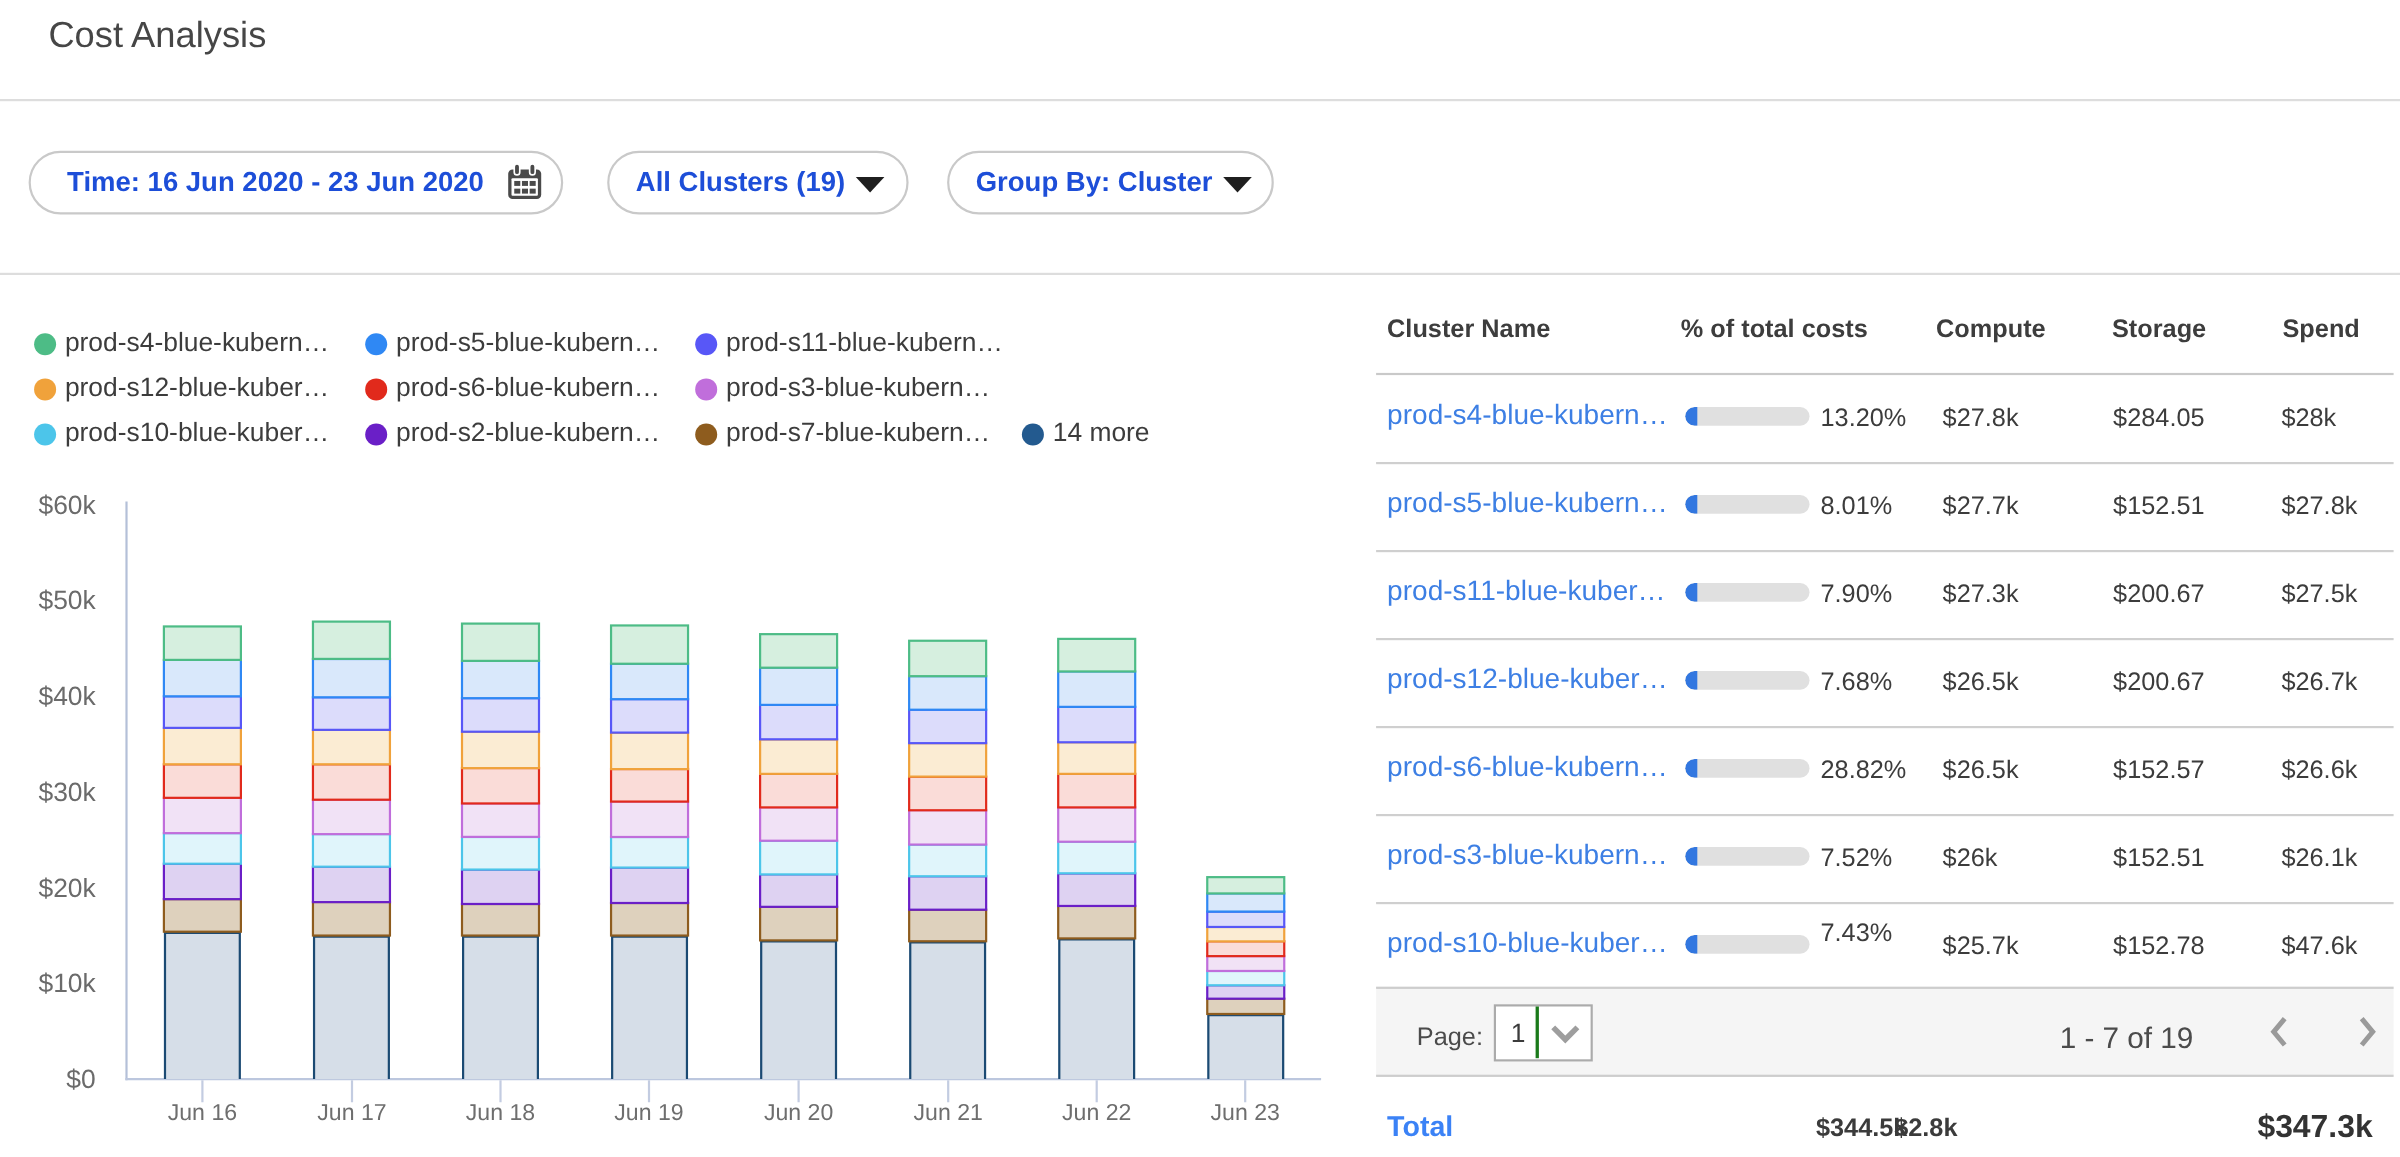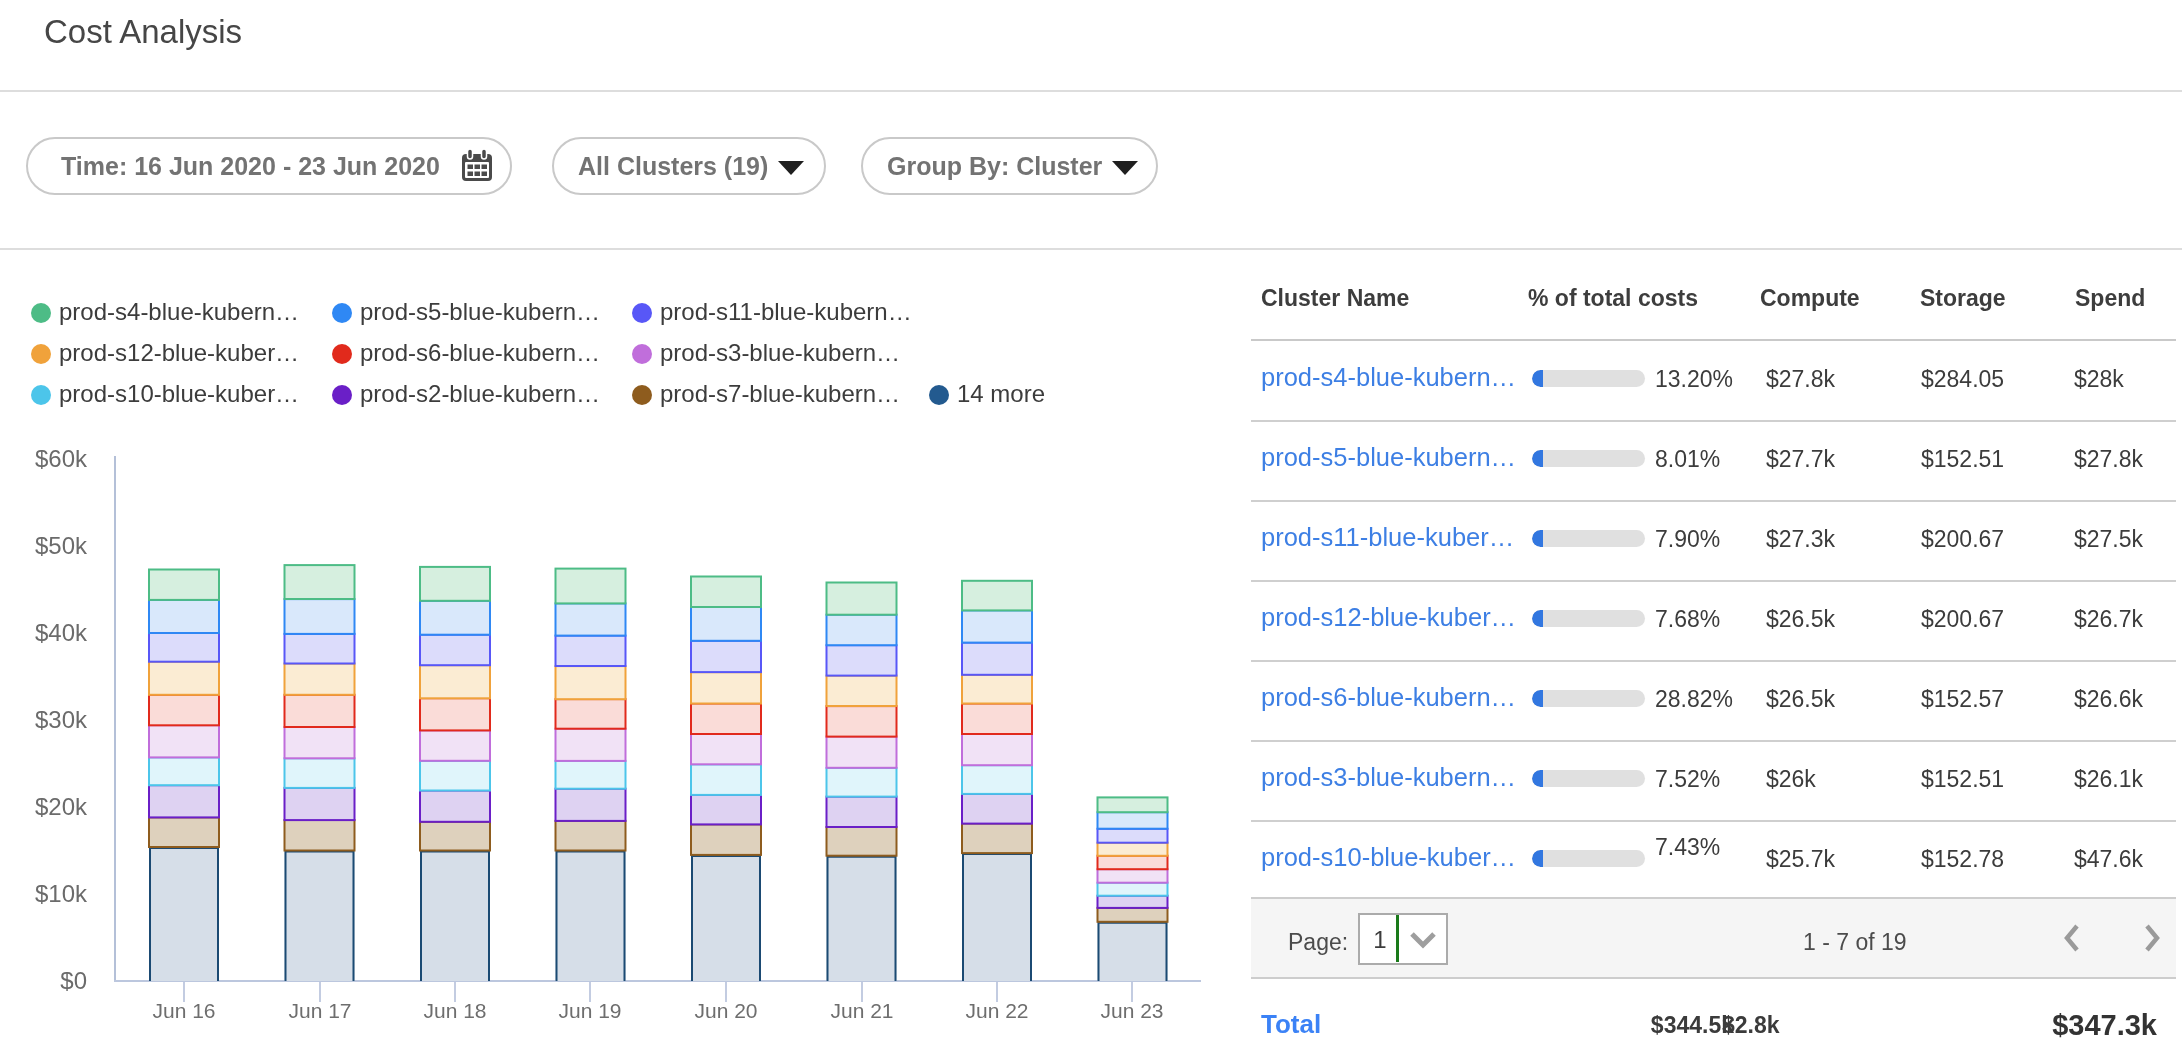--- a/index.html
+++ b/index.html
@@ -1,20 +1,20 @@
 <!DOCTYPE html>
 <html><head>
 <meta charset="utf-8">
 <style>
 * { margin:0; padding:0; box-sizing:border-box; }
 html,body { width:2182px; height:1052px; background:#fff; font-family:"Liberation Sans",sans-serif; position:relative; overflow:hidden; }
 .abs { position:absolute; }
 .dot { position:absolute; width:20px; height:20px; border-radius:50%; }
 .leglab { position:absolute; font-size:24px; color:#3c3c3c; white-space:nowrap; }
-.pill { position:absolute; top:137px; height:58px; border:2px solid #c9c9c9; border-radius:29px; background:#fff; display:flex; align-items:center; font-weight:bold; font-size:25px; color:#737373; white-space:nowrap; }
+.pill { position:absolute; top:137px; height:58px; border:2px solid #c9c9c9; border-radius:29px; background:#fff; display:flex; align-items:center; font-weight:bold; font-size:25px; color:#1d4ed8; white-space:nowrap; }
 .caret { width:0; height:0; border-left:13px solid transparent; border-right:13px solid transparent; border-top:14px solid #1f1f1f; margin-left:10px; margin-top:4px; }
 .hdr { position:absolute; font-size:23px; font-weight:bold; color:#3d3d3d; white-space:nowrap; }
 .link { position:absolute; font-size:25.5px; color:#3d7fe4; white-space:nowrap; }
 .num { position:absolute; font-size:23px; color:#3c3c3c; white-space:nowrap; }
 .sep { position:absolute; left:1251px; width:925px; height:2px; background:#cfcfcf; }
 .pbar { position:absolute; width:113px; height:17px; border-radius:9px; background:#e0e0e0; overflow:hidden; }
 .pfill { width:11px; height:17px; background:#3277e0; border-radius:9px 0 0 9px; }
 .tnum { position:absolute; font-size:23px; font-weight:bold; color:#3b3b3b; white-space:nowrap; }
 </style>
 </head>
@@ -248,21 +248,21 @@
 <div class="num" style="left:2074px;top:846px">$47.6k</div>
 
 <div class="abs" style="left:1251px;top:897px;width:925px;height:82px;background:#f5f5f5;border-top:2px solid #cdcdcd;border-bottom:2px solid #cdcdcd"></div>
 <div class="abs" style="left:1288px;top:929px;font-size:23px;color:#4b4b4b">Page:</div>
 <div class="abs" style="left:1358px;top:913px;width:90px;height:52px;border:2px solid #ababab;background:#fff"></div>
 <div class="abs" style="left:1366px;top:926px;width:28px;font-size:24px;color:#3c3c3c;text-align:center">1</div>
 <div class="abs" style="left:1396px;top:915px;width:3px;height:47px;background:#1a7a1a"></div>
 <svg class="abs" width="30" height="20" viewBox="0 0 30 20" style="left:1408px;top:930px">
     <polyline points="4,4 15,15 26,4" fill="none" stroke="#9e9e9e" stroke-width="5"></polyline>
   </svg>
-<div class="abs" style="left:1803px;top:929px;width:191px;font-size:23px;color:#4b4b4b;text-align:left">1 - 7 of 19</div>
+<div class="abs" style="left:1803px;top:929px;width:191px;font-size:27px;color:#4b4b4b;text-align:right">1 - 7 of 19</div>
 <svg class="abs" width="20" height="30" viewBox="0 0 20 30" style="left:2062px;top:923px">
     <polyline points="15,3 5,15 15,27" fill="none" stroke="#9a9a9a" stroke-width="4.5"></polyline>
   </svg>
 <svg class="abs" width="20" height="30" viewBox="0 0 20 30" style="left:2142px;top:923px">
     <polyline points="5,3 15,15 5,27" fill="none" stroke="#9a9a9a" stroke-width="4.5"></polyline>
   </svg>
 
 <div class="abs" style="left:1261px;top:1009px;font-size:26px;font-weight:bold;color:#3b82f6">Total</div>
 <div class="tnum" style="left:1534px;top:1012px;width:200px;text-align:right">$344.5k</div>
 <div class="tnum" style="left:1722px;top:1012px;width:200px;">$2.8k</div>

